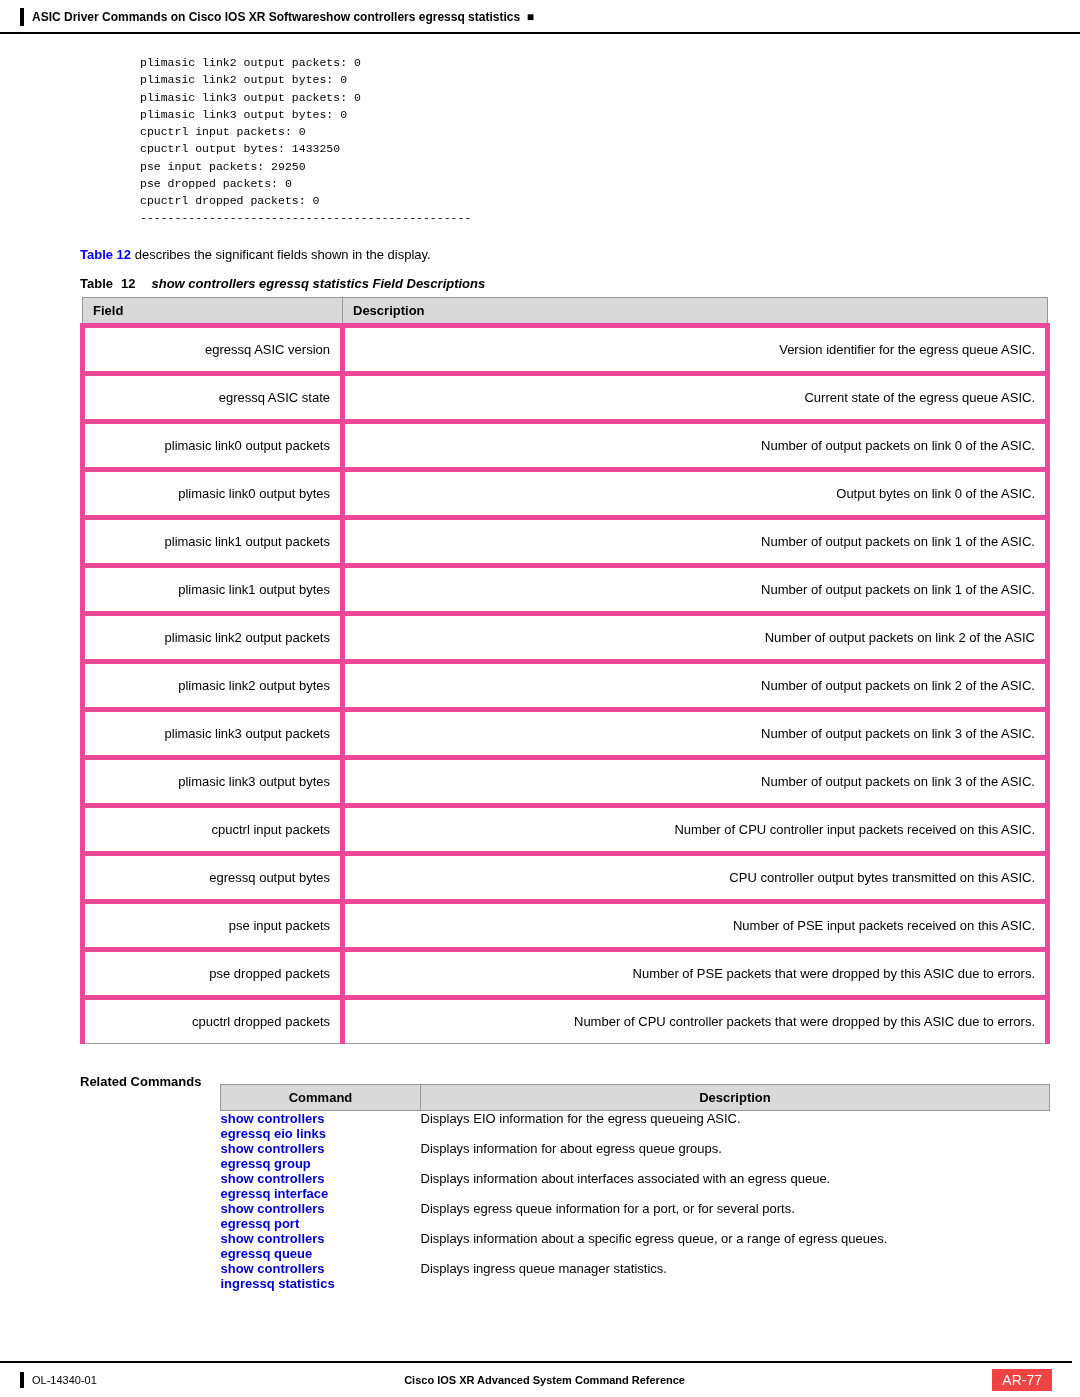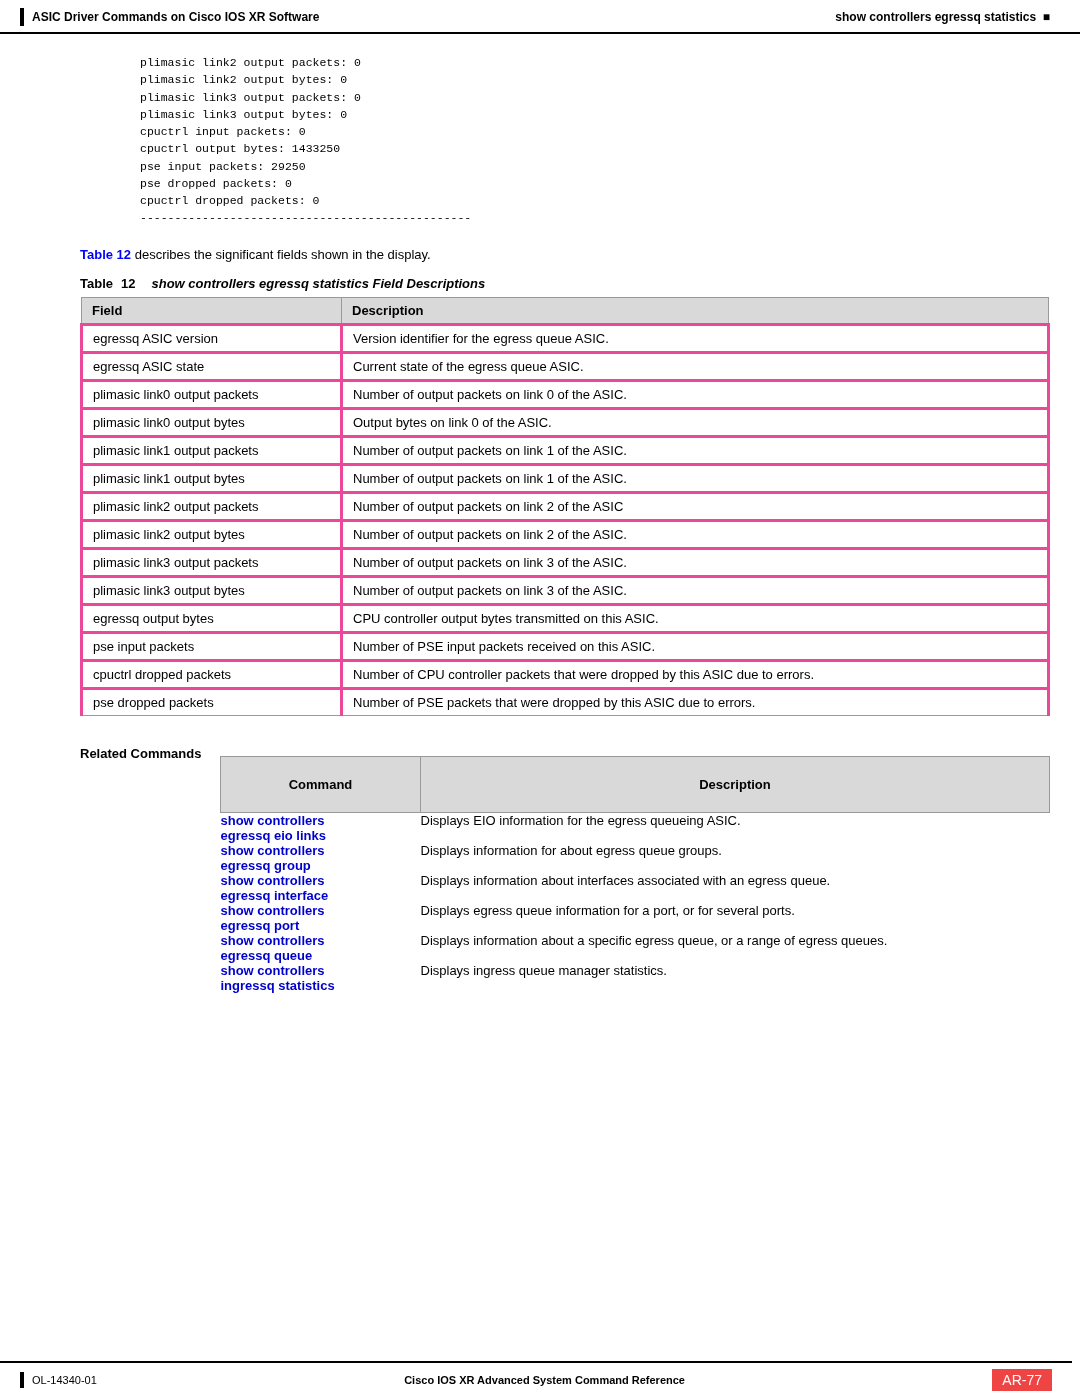--- a/index.html
+++ b/index.html
@@ -9,21 +9,21 @@
       color: #000;
       background: #fff;
       width: 1080px;
       min-height: 1397px;
       position: relative;
     }
 
     
     .page-header {
       display: flex;
-      justify-content: space-between;
+      justify-content: flex-start;
       align-items: center;
       padding: 8px 30px 6px 20px;
       border-bottom: 2px solid #000;
       margin-bottom: 0;
     }
     .header-left {
       display: flex;
       align-items: center;
       gap: 8px;
       font-size: 12px;
@@ -95,42 +95,43 @@
       font-size: 13px;
     }
     .data-table th {
       background: #d9d9d9;
       border: 1px solid #999;
       padding: 5px 10px;
       text-align: left;
       font-weight: bold;
     }
     .data-table td {
-      border: 3px solid #ec4899;
-      padding: 5px 10px;
-      vertical-align: top;
+      border: 5px solid #ec4899;
+      padding: 14px 10px;
+      vertical-align: top;
+      text-align: right;
     }
     .data-table tr:last-child td {
       border-bottom: 1px solid #999;
     }
     .data-table thead tr th:first-child {
       width: 260px;
     }
 
     
     .related-section {
       width: 100%;
       border-collapse: collapse;
       font-size: 13px;
       margin-top: 10px;
     }
     .related-section .section-header-cell {
       background: #d9d9d9;
       border: 1px solid #999;
-      padding: 20px 10px;
+      padding: 5px 10px;
       font-weight: bold;
       vertical-align: top;
     }
     .related-section td {
       border: 1px solid #ccc;
       padding: 6px 10px;
       vertical-align: top;
     }
     .related-label-cell {
       font-weight: bold;
@@ -275,34 +276,38 @@
         </tr>
         <tr>
           <td>plimasic link3 output packets</td>
           <td>Number of output packets on link 3 of the ASIC.</td>
         </tr>
         <tr>
           <td>plimasic link3 output bytes</td>
           <td>Number of output packets on link 3 of the ASIC.</td>
         </tr>
         <tr>
+          <td>cpuctrl input packets</td>
+          <td>Number of CPU controller input packets received on this ASIC.</td>
+        </tr>
+        <tr>
           <td>egressq output bytes</td>
           <td>CPU controller output bytes transmitted on this ASIC.</td>
         </tr>
         <tr>
           <td>pse input packets</td>
           <td>Number of PSE input packets received on this ASIC.</td>
         </tr>
         <tr>
+          <td>pse dropped packets</td>
+          <td>Number of PSE packets that were dropped by this ASIC due to errors.</td>
+        </tr>
+        <tr>
           <td>cpuctrl dropped packets</td>
           <td>Number of CPU controller packets that were dropped by this ASIC due to errors.</td>
-        </tr>
-        <tr>
-          <td>pse dropped packets</td>
-          <td>Number of PSE packets that were dropped by this ASIC due to errors.</td>
         </tr>
       </tbody>
   </table>
 
   <table class="related-outer">
     <tbody>
         <tr>
       <td class="related-label-cell">
         <strong>Related Commands</strong>
       </td>

